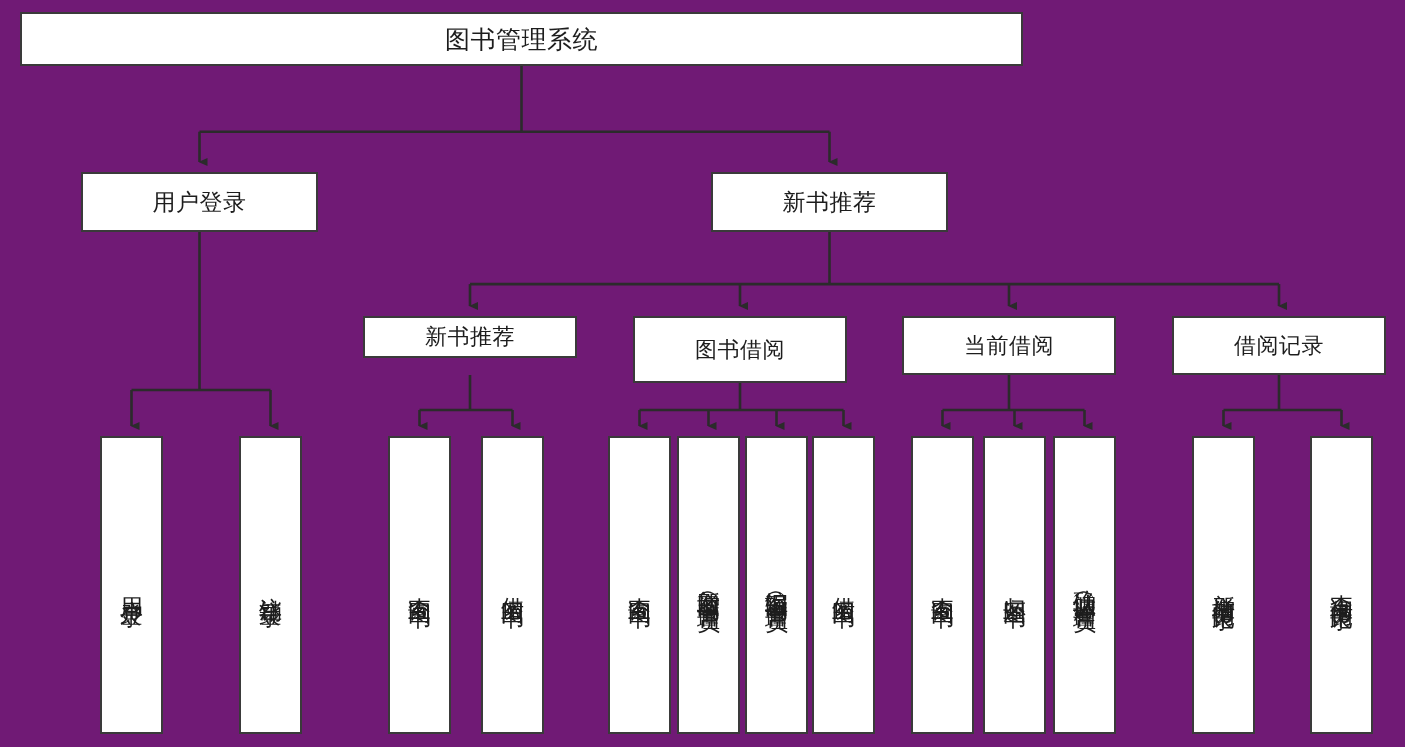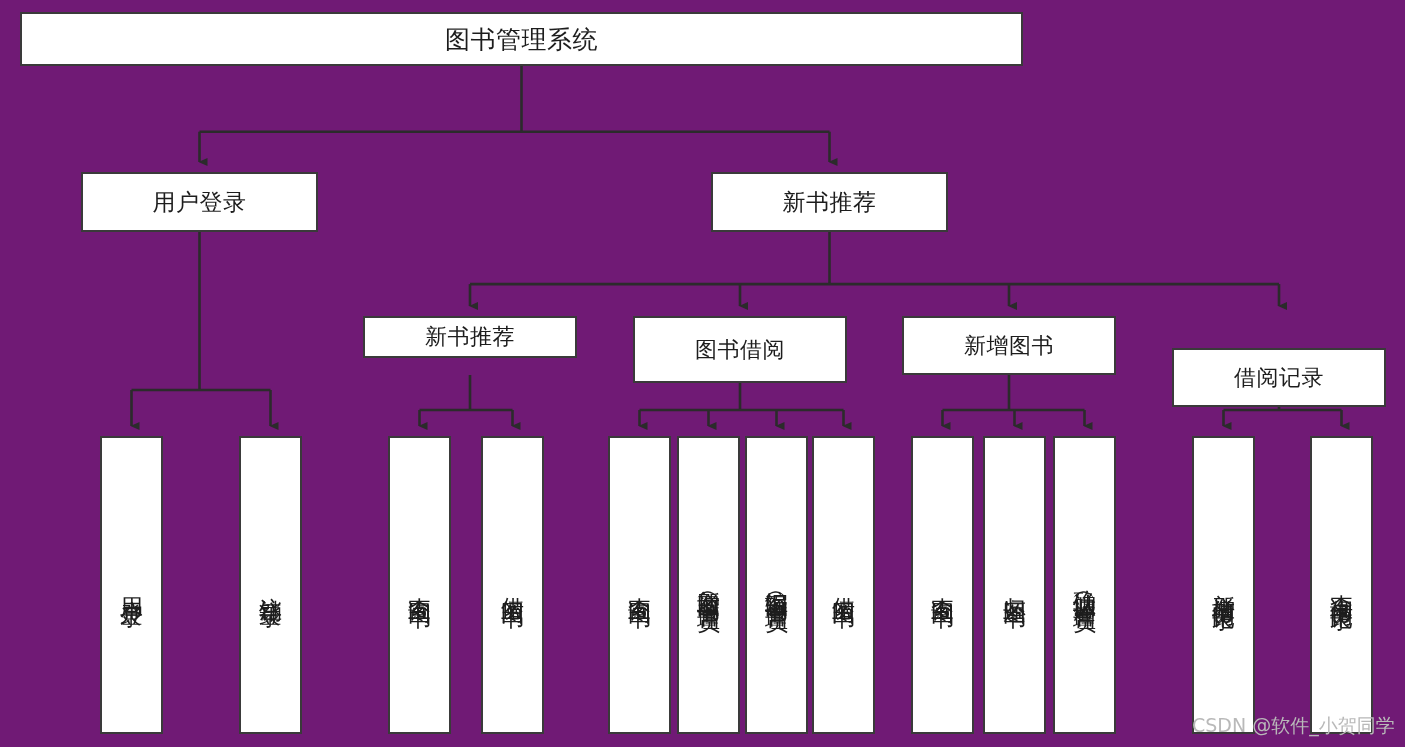--- a/index.html
+++ b/index.html
@@ -121,23 +121,23 @@
       <div class="node-box level-1 horizontal" style="left: 711px; top: 172px; width: 237px; height: 60px;">
         <span class="node-label">新书推荐</span>
       </div>
       <div class="node-box level-2 horizontal" style="left: 363px; top: 316px; width: 214px; height: 42px;">
         <span class="node-label">新书推荐</span>
       </div>
       <div class="node-box level-2 horizontal" style="left: 633px; top: 316px; width: 214px; height: 67px;">
         <span class="node-label">图书借阅</span>
       </div>
       <div class="node-box level-2 horizontal" style="left: 902px; top: 316px; width: 214px; height: 59px;">
-        <span class="node-label">新增图书</span>
+        <span class="node-label">当前借阅</span>
       </div>
-      <div class="node-box level-2 horizontal" style="left: 1172px; top: 316px; width: 214px; height: 59px; margin-top: 32px;">
+      <div class="node-box level-2 horizontal" style="left: 1172px; top: 316px; width: 214px; height: 59px;">
         <span class="node-label">借阅记录</span>
       </div>
       <div class="node-box level-3 vertical" style="left: 100px; top: 436px; width: 63px; height: 298px;">
         <span class="node-label">用户登录</span>
       </div>
       <div class="node-box level-3 vertical" style="left: 239px; top: 436px; width: 63px; height: 298px;">
         <span class="node-label">注销登录</span>
       </div>
       <div class="node-box level-3 vertical" style="left: 388px; top: 436px; width: 63px; height: 298px;">
         <span class="node-label">查询图书</span>
@@ -167,15 +167,14 @@
         <span class="node-label">确认归还（管理员）</span>
       </div>
       <div class="node-box level-3 vertical" style="left: 1192px; top: 436px; width: 63px; height: 298px;">
         <span class="node-label">新增借阅记录</span>
       </div>
       <div class="node-box level-3 vertical" style="left: 1310px; top: 436px; width: 63px; height: 298px;">
         <span class="node-label">查询借阅记录</span>
       </div>
     </div>
 
-  <div class="watermark" style="left:1192px; top:713px;">CSDN @软件_小贺同学</div>
 
 </div>
 
 </body></html>

